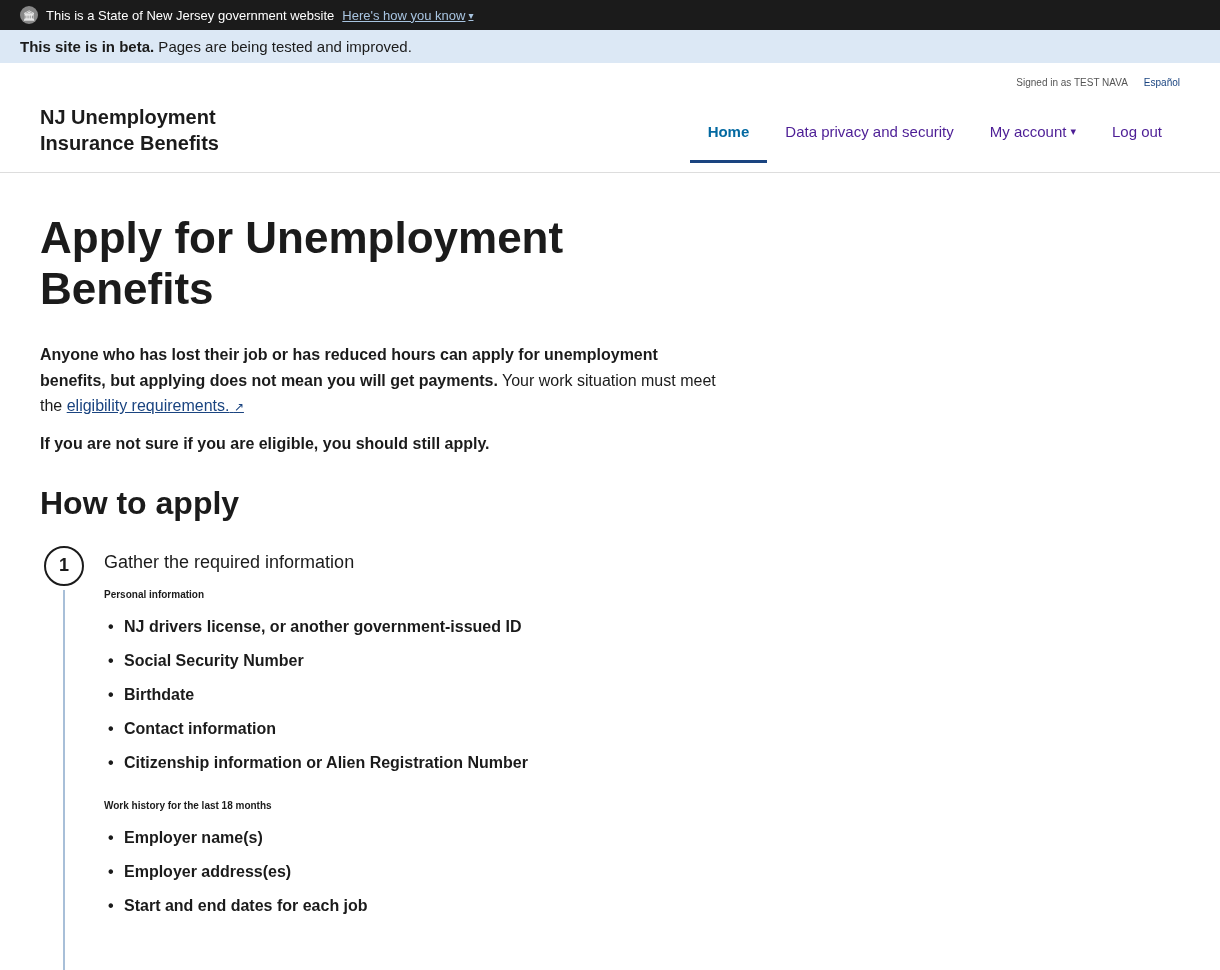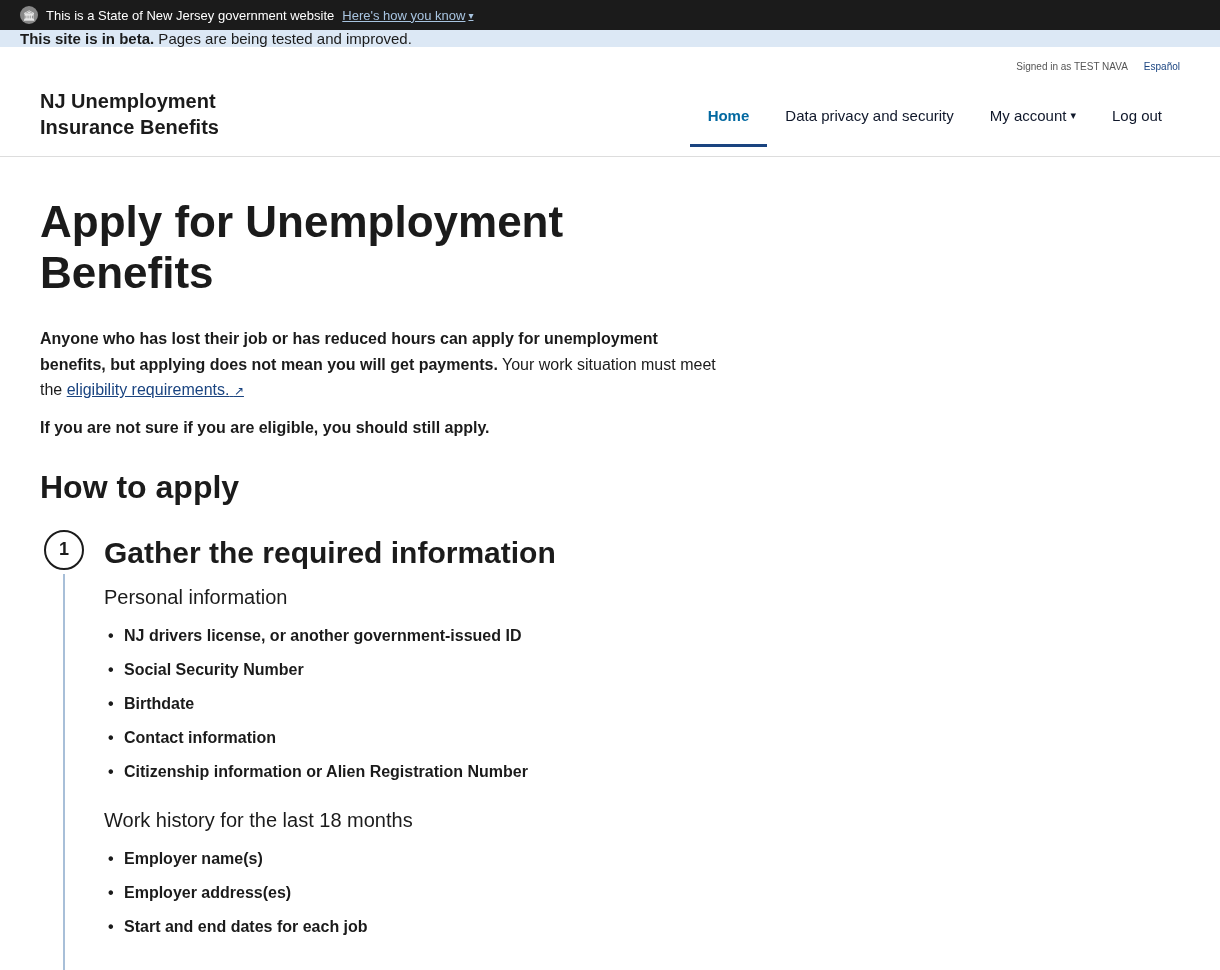--- a/index.html
+++ b/index.html
@@ -33,21 +33,21 @@
       cursor: pointer;
       display: inline-flex;
       align-items: center;
       gap: 3px;
     }
     .gov-banner .chevron { font-size: 10px; }
 
     
     .beta-banner {
       background: #dce8f5;
-      padding: 0 20px;
+      padding: 8px 20px;
       font-size: 15px;
       color: #1b1b1b;
     }
     .beta-banner strong { font-weight: 700; }
 
     
     header {
       border-bottom: 1px solid #ddd;
       padding: 0 40px;
     }
@@ -79,21 +79,21 @@
       padding: 12px 0 16px;
     }
     nav {
       display: flex;
       align-items: stretch;
       gap: 0;
     }
     .nav-item {
       padding: 20px 18px;
       font-size: 15px;
-      color: #0f172a;
+      color: #4c1d95;
       cursor: pointer;
       text-decoration: none;
       display: flex;
       align-items: center;
       gap: 4px;
       border-bottom: 3px solid transparent;
       position: relative;
       bottom: -1px;
     }
     .nav-item.active {
@@ -176,29 +176,29 @@
       background: #a8bfd8;
       flex: 1;
       min-height: 600px;
       margin-top: 4px;
     }
     .step-content {
       padding-left: 16px;
       flex: 1;
     }
     .step-heading {
-      font-size: 30px;
-      font-weight: 700;
+      font-size: 18px;
+      font-weight: 400;
       margin-bottom: 16px;
       padding-top: 6px;
       color: #1b1b1b;
     }
     .sub-heading {
-      font-size: 20px;
-      font-weight: 400;
+      font-size: 10px;
+      font-weight: 700;
       margin-bottom: 10px;
       color: #1b1b1b;
     }
     .info-list {
       list-style: none;
       margin-bottom: 20px;
       padding-left: 0;
       font-weight: bold;
     }
     .info-list li {

